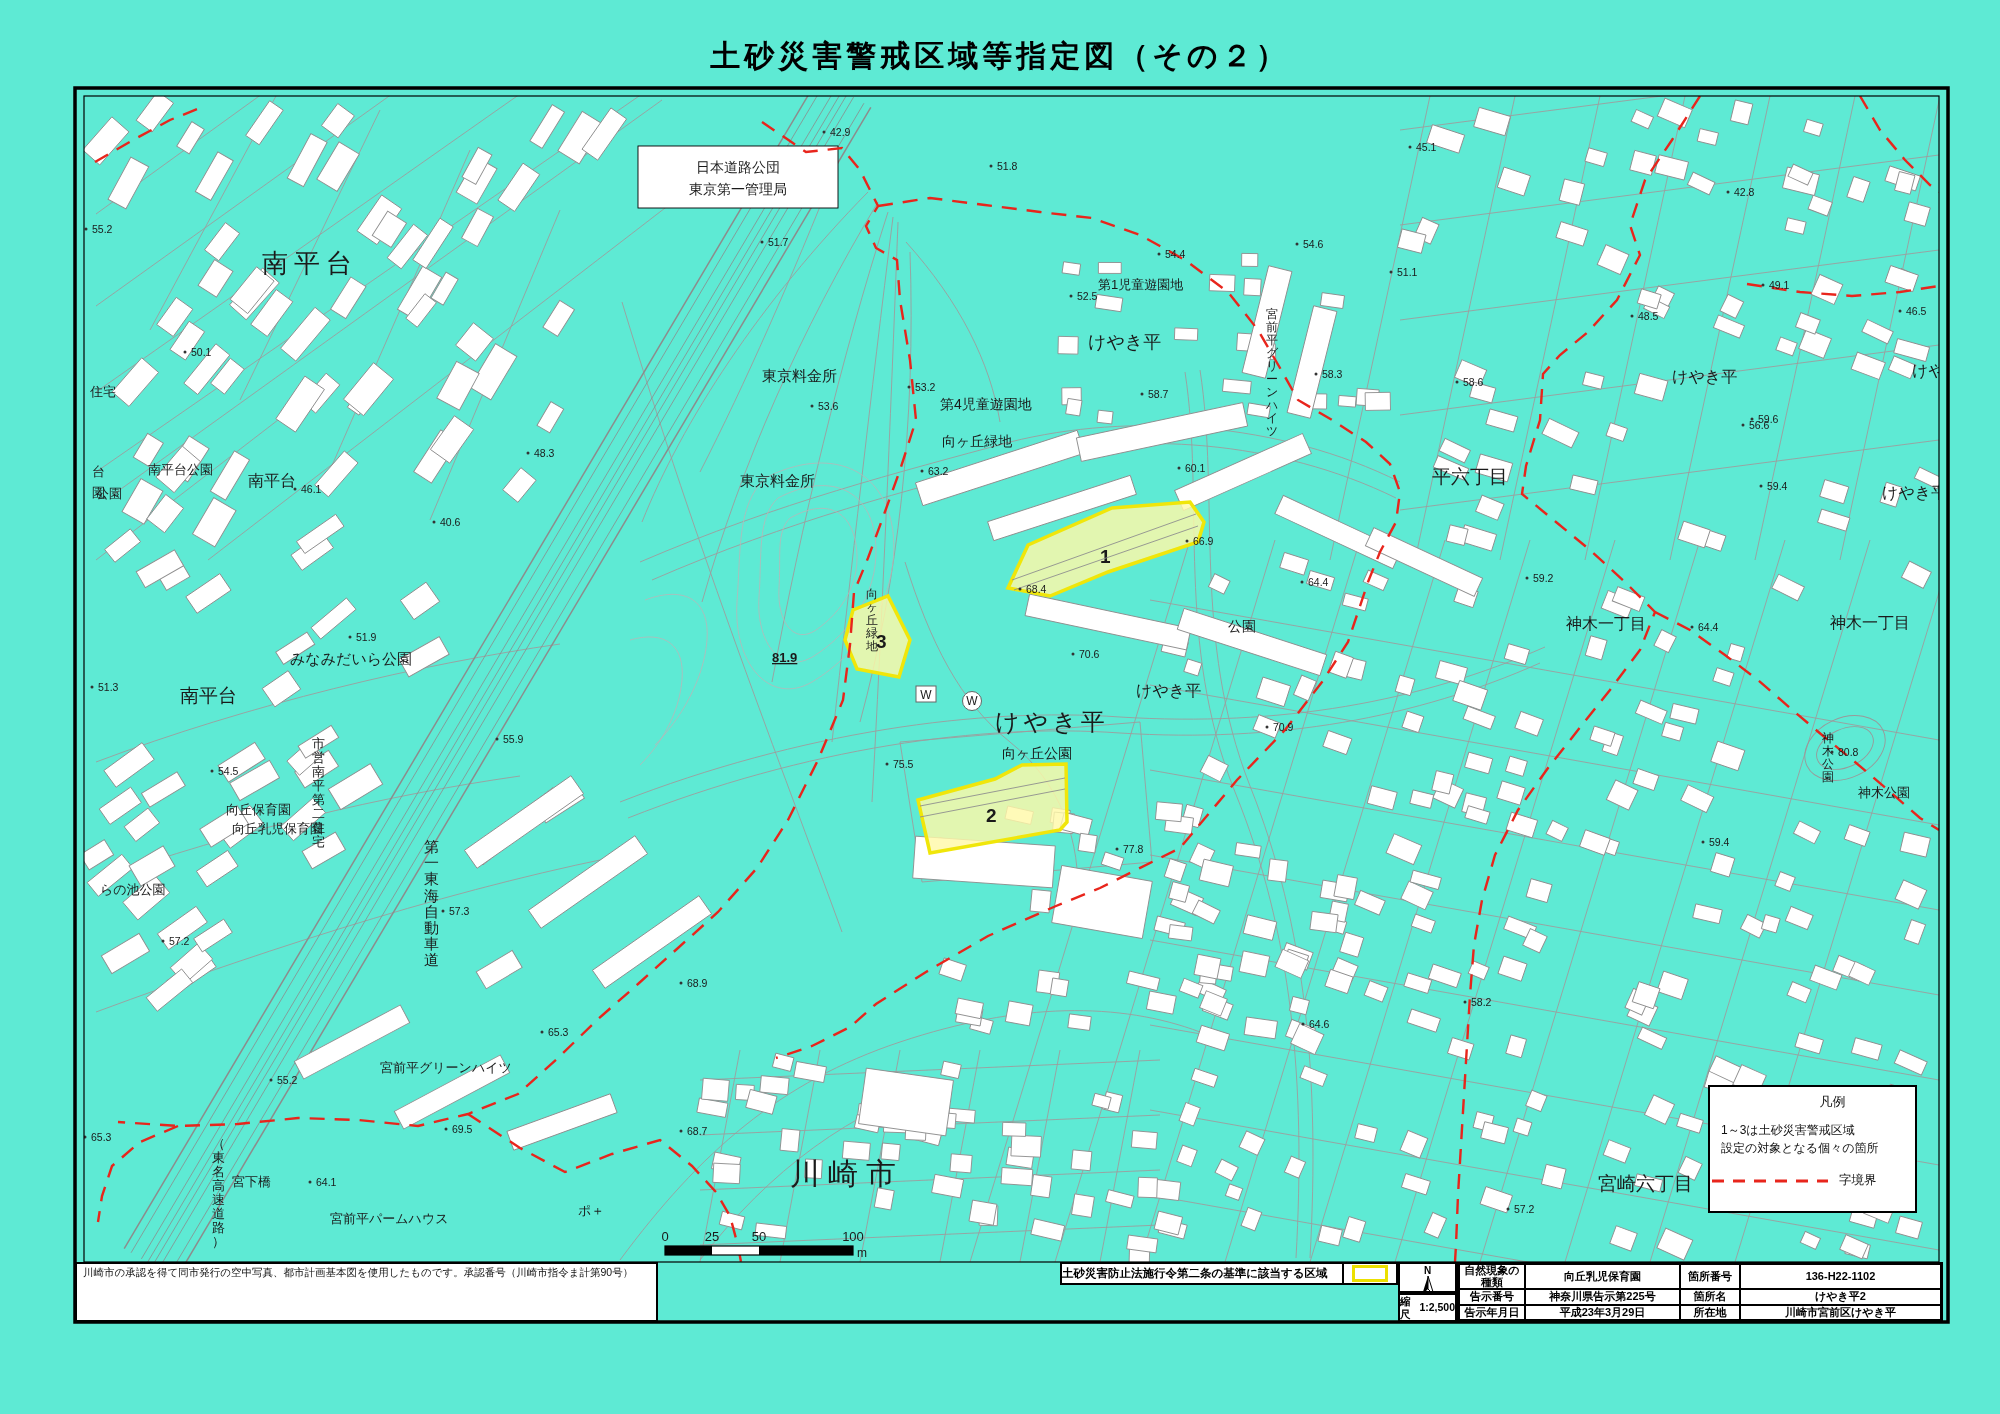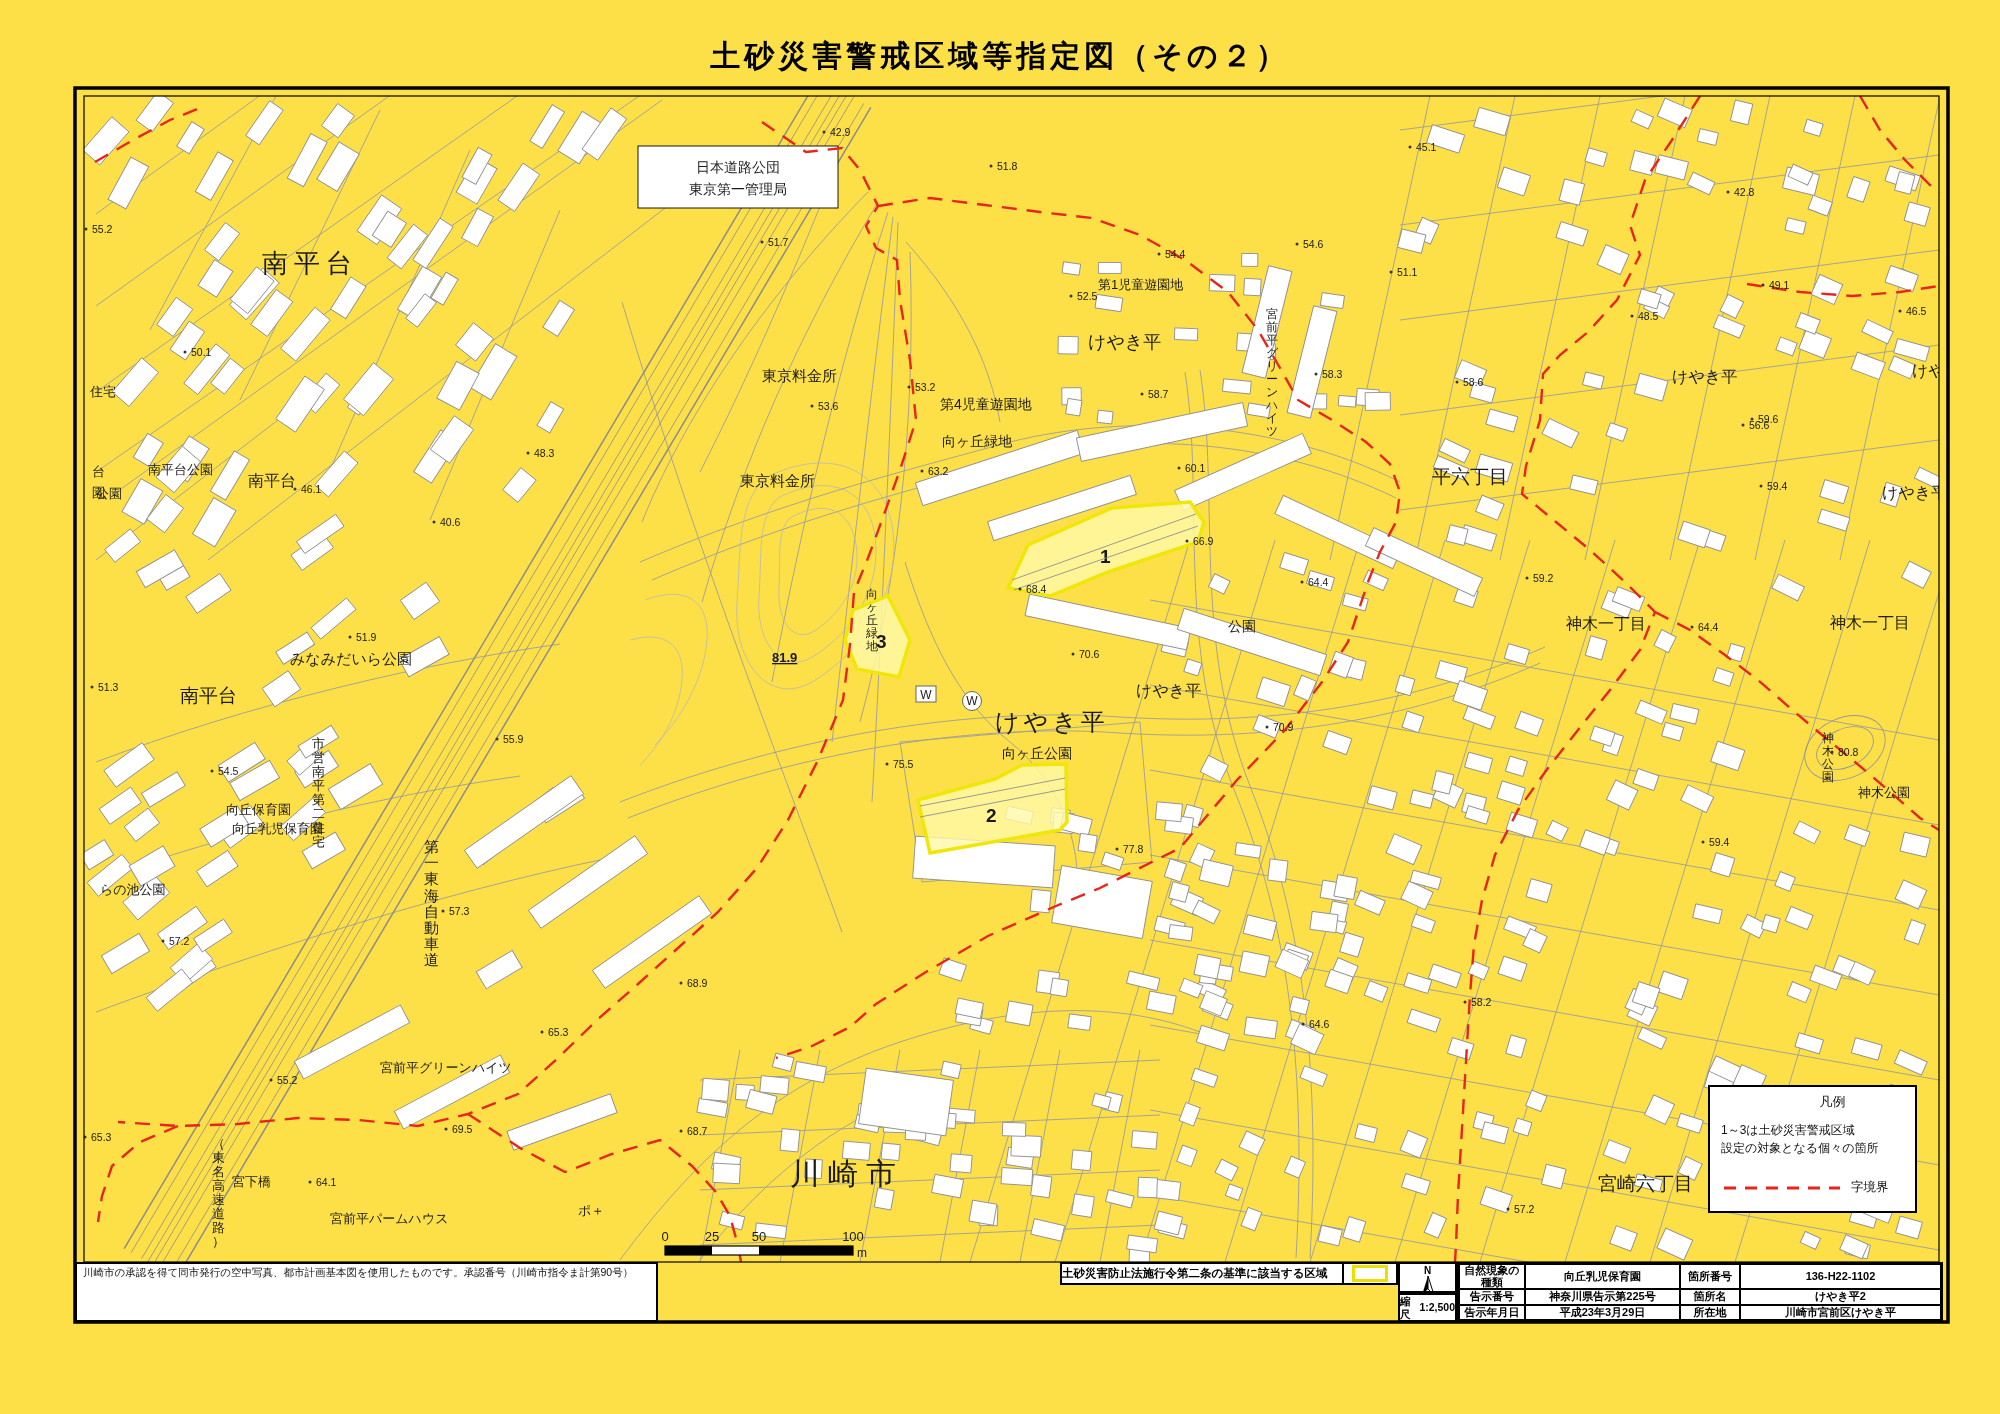--- a/index.html
+++ b/index.html
@@ -1,17 +1,17 @@
 <!DOCTYPE html>
 <html><head>
 <meta charset="utf-8">
 <style>
   html,body{margin:0;padding:0;background:#fff;}
   body{width:2000px;height:1414px;position:relative;font-family:"Liberation Sans",sans-serif;}
-  #sheet{position:absolute;inset:0;width:2000px;height:1414px;background:#fde047;overflow:hidden;}
+  #sheet{position:absolute;inset:0;width:2000px;height:1414px;background:#5eead4;overflow:hidden;}
   #page-title{position:absolute;top:36px;left:0;width:100%;text-align:center;font-size:30px;
     font-weight:bold;letter-spacing:4px;color:#000;}
   #map-svg{position:absolute;left:0;top:0;}
   #map-svg text{font-family:"Liberation Sans",sans-serif;fill:#1a1a1a;}
   .cell{position:absolute;background:#fff;border:2px solid #000;box-sizing:border-box;}
   #cell-disclaimer{left:75px;top:1262px;width:583px;height:60px;display:flex;align-items:flex-start;
     padding:2px 6px;font-size:10.5px;color:#111;}
   #cell-maptitle{left:658px;top:1262px;width:740px;height:60px;padding:8px 0 0 18px;
     font-size:21px;font-weight:bold;letter-spacing:2px;}
   #cell-criteria{left:1060px;top:1262px;width:338px;height:23px;display:flex;align-items:center;}
@@ -23,21 +23,21 @@
   #cell-scale{left:1398px;top:1293px;width:59px;height:29px;display:flex;flex-direction:row;
     align-items:center;justify-content:center;font-size:10.5px;font-weight:bold;line-height:1.15;}
   #info-table{left:1457px;top:1262px;width:486px;height:60px;display:grid;
     grid-template-columns:66px 155px 60px 1fr;grid-template-rows:1fr 1fr 1fr;}
   #info-table .tc{border:0.75px solid #000;display:flex;align-items:center;justify-content:center;
     font-size:11px;text-align:center;line-height:1.05;font-weight:bold;}
   #legend{position:absolute;left:1708px;top:1085px;width:209px;height:128px;background:#fff;
     border:2px solid #000;box-sizing:border-box;font-size:12px;color:#111;}
   .lg-title{text-align:center;margin-top:6px;font-size:13px;margin-left:40px;}
   .lg-body{margin:10px 0 0 11px;line-height:1.5;font-size:12px;}
-  .lg-row{margin-top:22px;display:flex;align-items:center;gap:9px;padding-left:12px;font-size:12.5px;}
+  .lg-row{margin-top:15px;display:flex;align-items:center;gap:9px;padding-left:0;font-size:12.5px;}
 </style>
 </head>
 <body>
 
 <div id="sheet">
   <div id="page-title">土砂災害警戒区域等指定図（その２）</div>
 
   <svg id="map-svg" width="2000" height="1414" viewBox="0 0 2000 1414">
     <defs>
       <clipPath id="mapclip">

